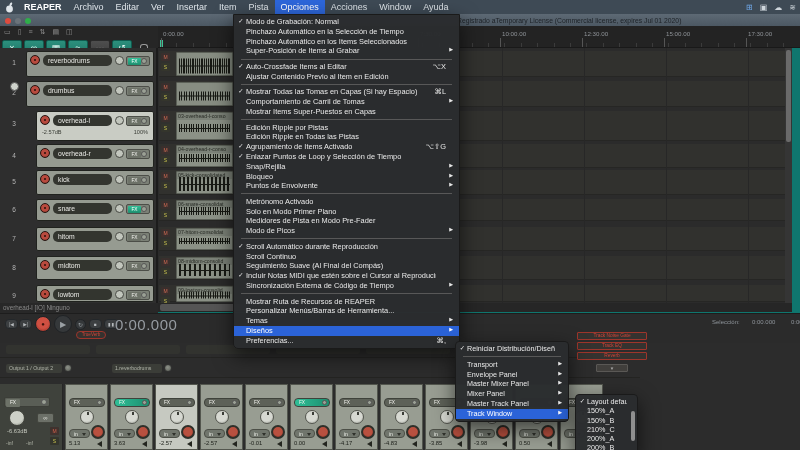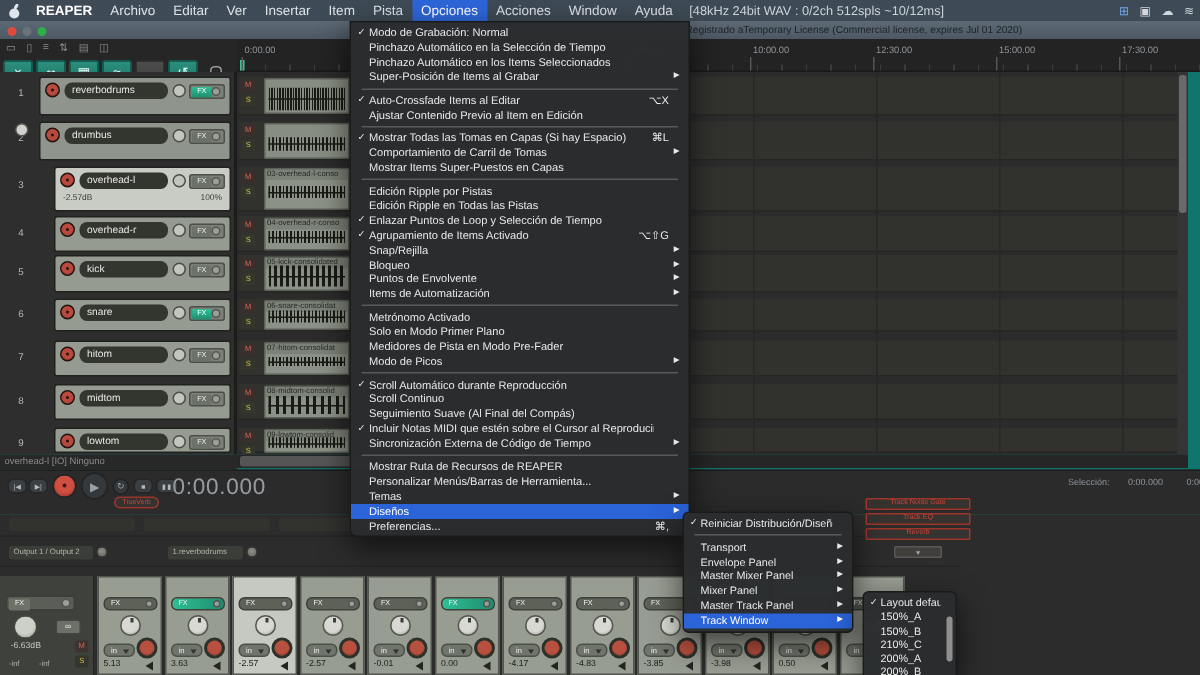--- a/index.html
+++ b/index.html
@@ -168,21 +168,20 @@
     <span class="mb-item">Archivo</span>
     <span class="mb-item">Editar</span>
     <span class="mb-item">Ver</span>
     <span class="mb-item">Insertar</span>
     <span class="mb-item">Item</span>
     <span class="mb-item">Pista</span>
     <span class="mb-item active">Opciones</span>
     <span class="mb-item">Acciones</span>
     <span class="mb-item">Window</span>
     <span class="mb-item">Ayuda</span>
-    <span class="mb-status">[48kHz 24bit WAV : 0/2ch 512spls ~10/12ms]</span>
     <div class="mb-icons">
       <span>⊞</span>
       <span>▣</span>
       <span>☁</span>
       <span>≋</span>
     </div>
   </div>
 
   <div class="titlebar">
     <span class="tl r"></span>
@@ -649,51 +648,45 @@
         <span class="mar"></span>
       </div>
     <div class="mrow">
         <span class="mck"></span>
         <span class="mlb">Edición Ripple en Todas las Pistas</span>
         <span class="msc"></span>
         <span class="mar"></span>
       </div>
     <div class="mrow">
         <span class="mck">✓</span>
-        <span class="mlb">Enlazar Puntos de Loop y Selección de Tiempo</span>
-        <span class="msc"></span>
-        <span class="mar"></span>
-      </div>
-    <div class="mrow">
-        <span class="mck">✓</span>
         <span class="mlb">Agrupamiento de Items Activado</span>
         <span class="msc">⌥⇧G</span>
         <span class="mar"></span>
       </div>
     <div class="mrow">
+        <span class="mck">✓</span>
+        <span class="mlb">Enlazar Puntos de Loop y Selección de Tiempo</span>
+        <span class="msc"></span>
+        <span class="mar"></span>
+      </div>
+    <div class="mrow">
         <span class="mck"></span>
         <span class="mlb">Snap/Rejilla</span>
         <span class="msc"></span>
         <span class="mar">▶</span>
       </div>
     <div class="mrow">
         <span class="mck"></span>
         <span class="mlb">Bloqueo</span>
         <span class="msc"></span>
         <span class="mar">▶</span>
       </div>
     <div class="mrow">
         <span class="mck"></span>
         <span class="mlb">Puntos de Envolvente</span>
-        <span class="msc"></span>
-        <span class="mar">▶</span>
-      </div>
-    <div class="mrow">
-        <span class="mck"></span>
-        <span class="mlb">Items de Automatización</span>
         <span class="msc"></span>
         <span class="mar">▶</span>
       </div>
     <div class="msep"></div>
     <div class="mrow">
         <span class="mck"></span>
         <span class="mlb">Metrónomo Activado</span>
         <span class="msc"></span>
         <span class="mar"></span>
       </div>

